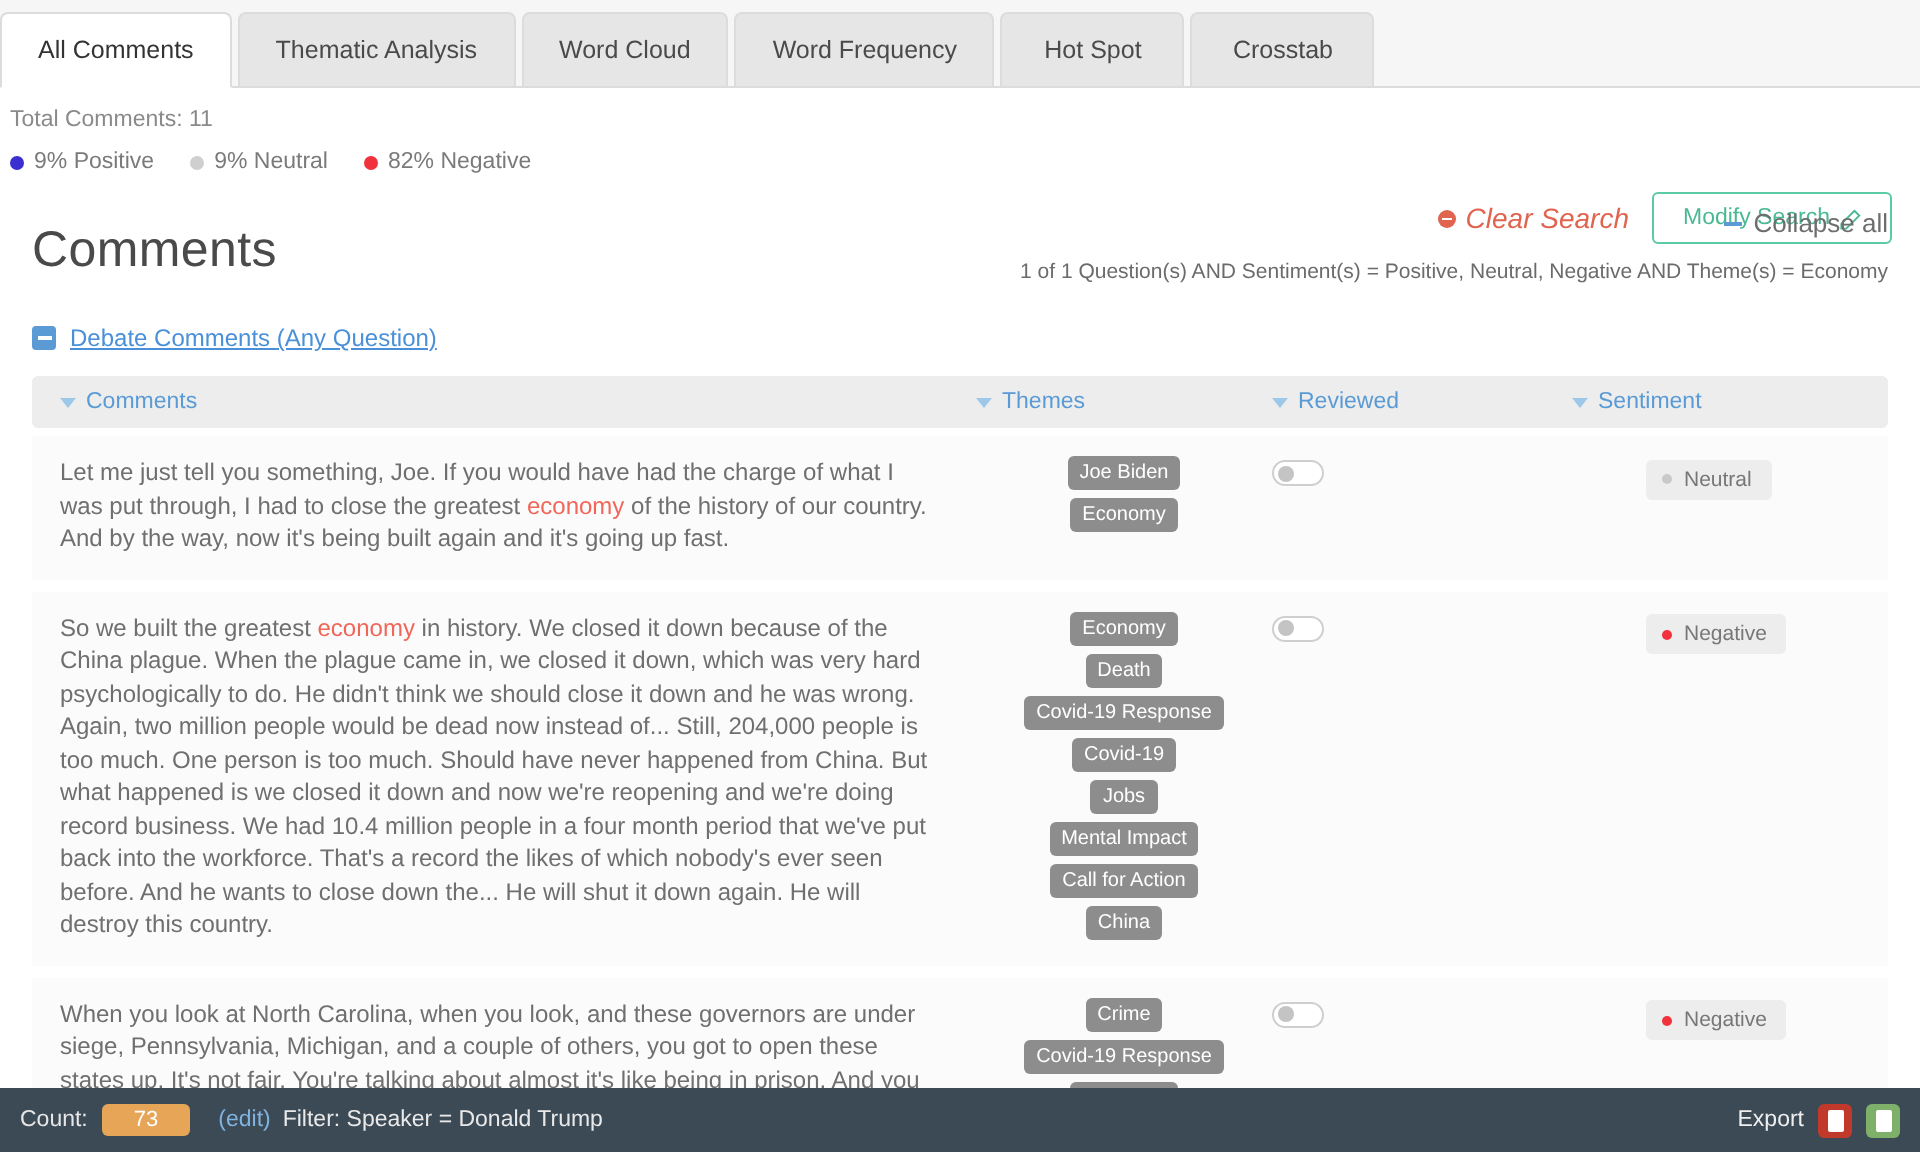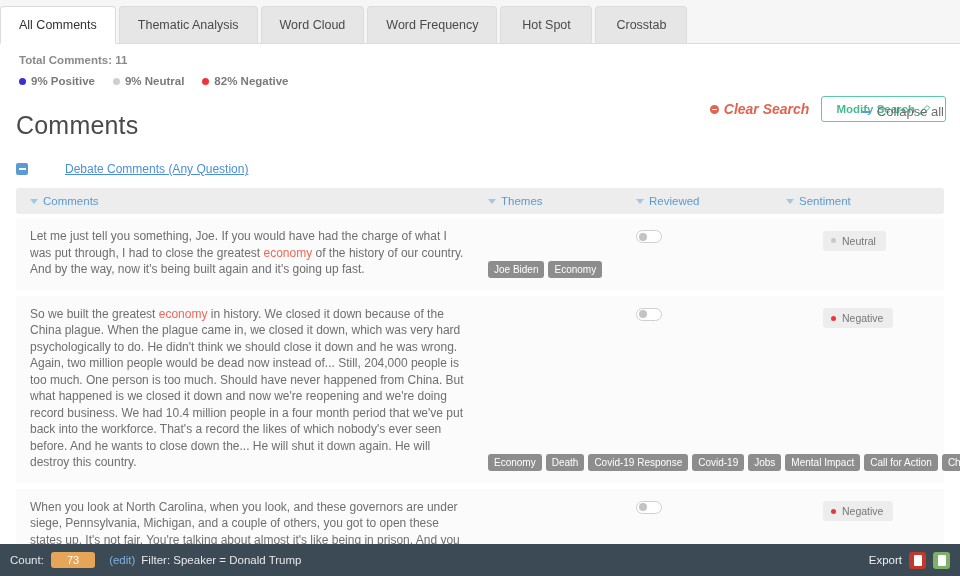--- a/index.html
+++ b/index.html
@@ -40,22 +40,21 @@
     color: #333;
     height: 38px;
     margin-bottom: -1px;
     border-bottom: 1px solid #ffffff;
   }
 
   
   .statsrow {
     position: relative;
     height: 53px;
-    padding: 10px 16px 0 19px;
-    font-weight: bold;
+    padding: 10px 16px 0 5px;
   }
   .total {
     font-size: 11.5px;
     color: #8a8a8a;
     margin-bottom: 9px;
   }
   .sentlegend { display: flex; align-items: center; gap: 10px; font-size: 11.5px; color: #7a7a7a; }
   .legitem { display: inline-flex; align-items: center; gap: 5px; margin-right: 8px; }
   .dot { width: 7px; height: 7px; border-radius: 50%; display: inline-block; }
 
@@ -125,21 +124,21 @@
     position: relative;
     cursor: pointer;
     flex: none;
   }
   .sqtoggle:after {
     content: ""; position: absolute; left: 2.5px; top: 5px;
     width: 7px; height: 2px; background: #fff;
   }
   .grouplink {
     font-size: 12px; color: #4a90d9;
-    text-decoration: underline; cursor: pointer; margin-left: 30px;
+    text-decoration: underline; cursor: pointer;
   }
 
   
   .tablewrap { padding: 0 16px; }
   .thead {
     background: #ededed;
     border-radius: 3px;
     display: flex;
     height: 26px;
     align-items: center;
@@ -169,21 +168,21 @@
     padding: 10px 0 12px 0;
   }
   .c-comment {
     width: 472px;
     padding: 0 18px 0 14px;
     font-size: 12px;
     line-height: 16.5px;
     color: #6f6f6f;
   }
   .hl { color: #f0675a; }
-  .c-themes { width: 148px; display: flex; flex-direction: row; align-items: flex-end; gap: 4px; }
+  .c-themes { width: 148px; display: flex; flex-direction: column; align-items: center; gap: 4px; }
   .tag {
     background: #8d8d8d;
     color: #fff;
     font-size: 10px;
     border-radius: 3px;
     padding: 3px 6px;
     line-height: 11px;
     white-space: nowrap;
   }
   .c-reviewed { width: 150px; padding-top: 2px; }
@@ -280,20 +279,21 @@
       <span class="minuscircle"></span>
       <span>Clear Search</span>
     </div>
     <div class="modifybtn">
       <span>Modify Search</span>
       <svg width="11" height="11" viewBox="0 0 16 16">
         <path d="M1 11.5V15h3.5L14 5.5 10.5 2 1 11.5z" fill="none" stroke="#4bb894" stroke-width="1.4"></path>
       </svg>
     </div>
   </div>
+  <div class="filterline">1 of 1 Question(s) AND Sentiment(s) = Positive, Neutral, Negative AND Theme(s) = Economy</div>
 </div>
 
 <div class="headwrap">
   <div class="pagetitle">Comments</div>
   <div class="collapseall">
     <span class="minusbar"></span>
     <span>Collapse all</span>
   </div>
 </div>
 

